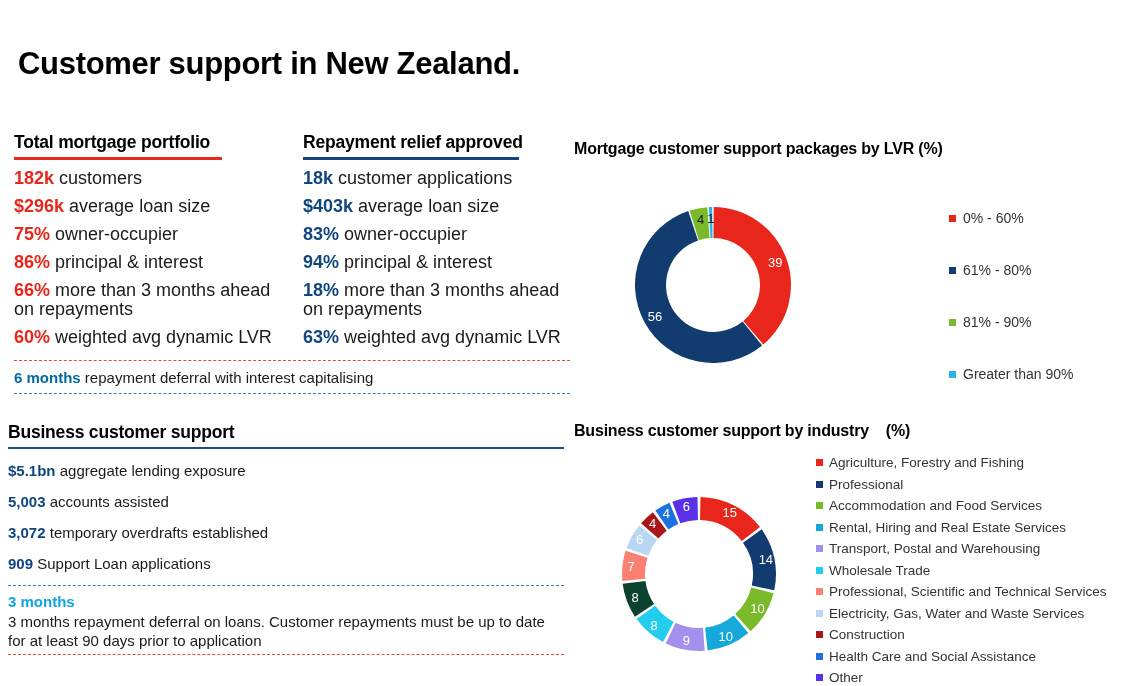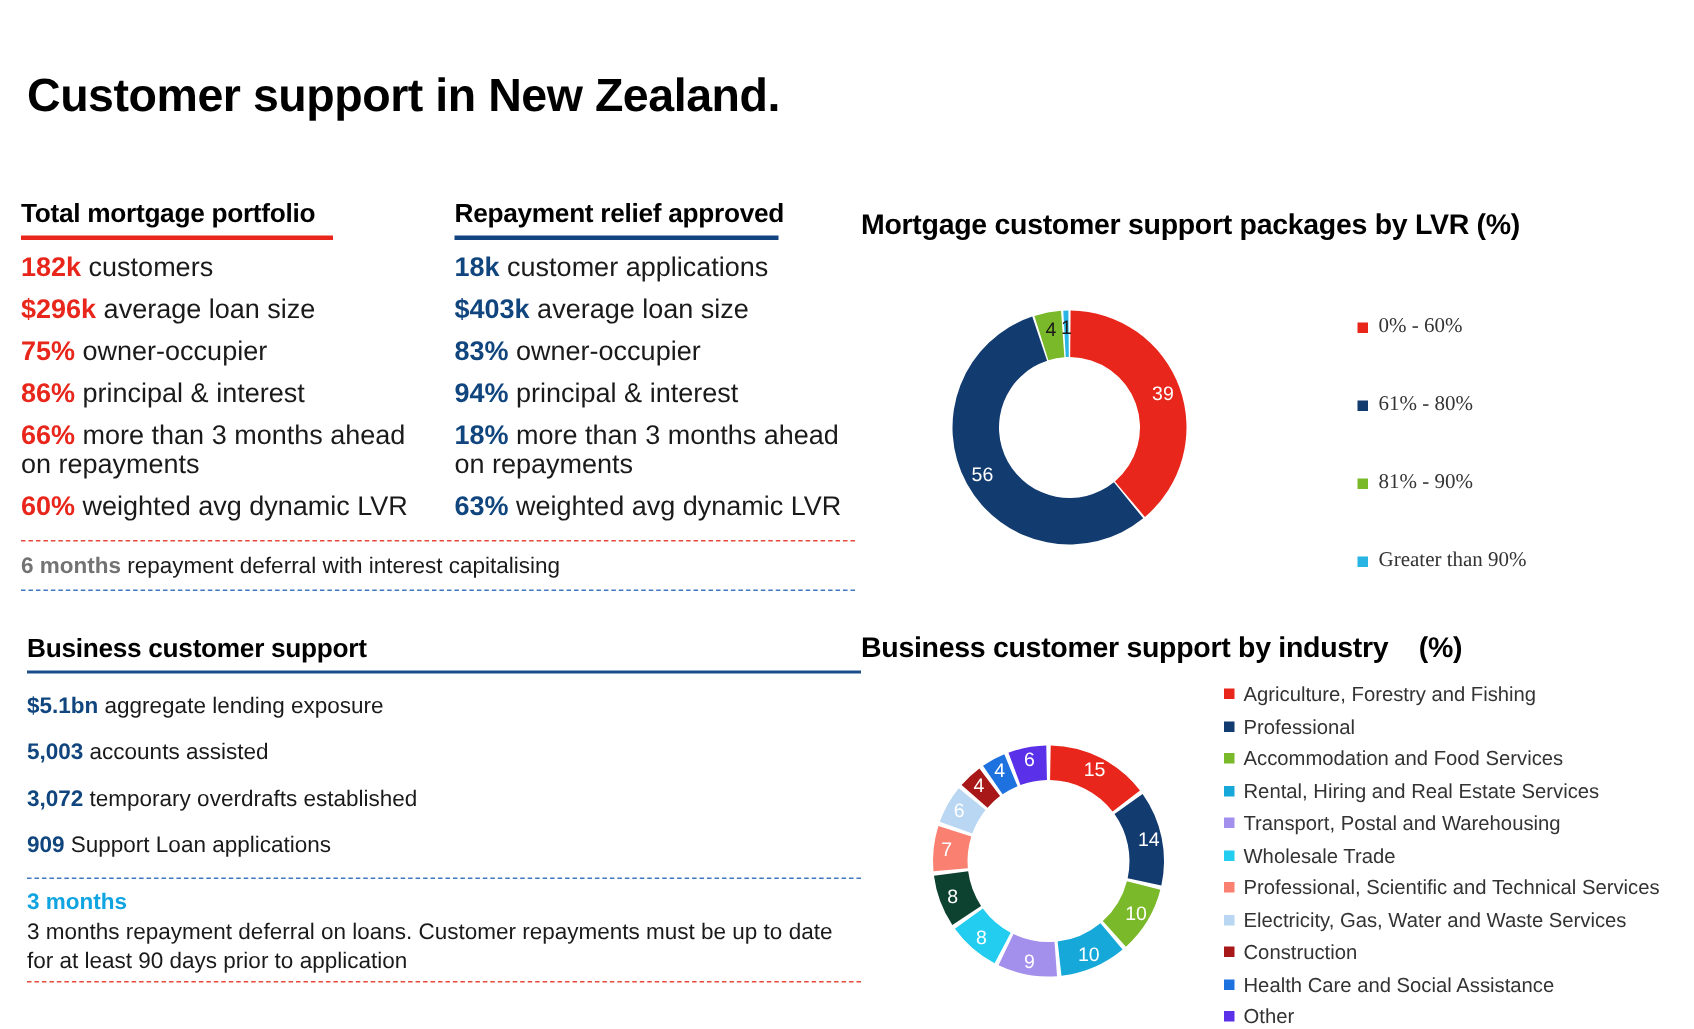--- a/index.html
+++ b/index.html
@@ -40,45 +40,45 @@
   }
   .stat-line b{font-weight:bold;}
   .stat-col.first b{color:#e8261b;}
   .stat-col.second b{color:#10457e;}
 
   .dash{height:0;border-top:1.6px dashed;margin:4px 0 7px 0;}
   .dash.red{border-color:#e8493e;}
   .dash.blue{border-color:#3f77c0;}
 
   .callout{font-size:15px;line-height:20px;margin:2px 0 5px 0;}
-  .callout b{color:#737373;font-weight:bold;}
-
-  
-  .biz{position:absolute;left:18px;top:390px;width:556px;}
+  .callout b{color:#0369a1;font-weight:bold;}
+
+  
+  .biz{position:absolute;left:8px;top:390px;width:556px;}
   .biz-head{font-size:17.5px;font-weight:bold;color:#000;letter-spacing:-0.2px;}
   .biz-rule{height:2.2px;background:#1b4e88;width:556px;margin-top:4px;margin-bottom:12px;}
   .biz-line{font-size:15px;line-height:19px;margin-bottom:12px;}
   .biz-line b{color:#10457e;font-weight:bold;}
   .biz-callout-title{font-size:15px;font-weight:bold;color:#10a4e0;line-height:18px;margin-bottom:1px;}
   .biz-callout-body{font-size:15px;line-height:19px;}
 
   
   .chart-title{
-    position:absolute;font-size:19px;font-weight:bold;color:#000;letter-spacing:-0.2px;
+    position:absolute;font-size:16px;font-weight:bold;color:#000;letter-spacing:-0.2px;
     white-space:pre;
   }
   #lvr-title{left:574px;top:108px;}
   #ind-title{left:574px;top:390px;}
 
   svg.donut{position:absolute;}
   #lvr-donut{left:600px;top:140px;}
   #ind-donut{left:585px;top:428px;}
 
   .legend{position:absolute;}
-  #lvr-legend{left:905px;top:160px;font-family:Liberation Serif, serif;}
+  #lvr-legend{left:949px;top:160px;}
   #ind-legend{left:816px;top:420px;}
 
   .legend-row{display:flex;align-items:center;}
   #lvr-legend .legend-row{height:52px;}
   #ind-legend .legend-row{height:21.5px;}
 
   .swatch{display:inline-block;flex:0 0 auto;}
   #lvr-legend .swatch{width:7px;height:7px;margin-right:7px;}
   #ind-legend .swatch{width:7px;height:7px;margin-right:6px;}
 

